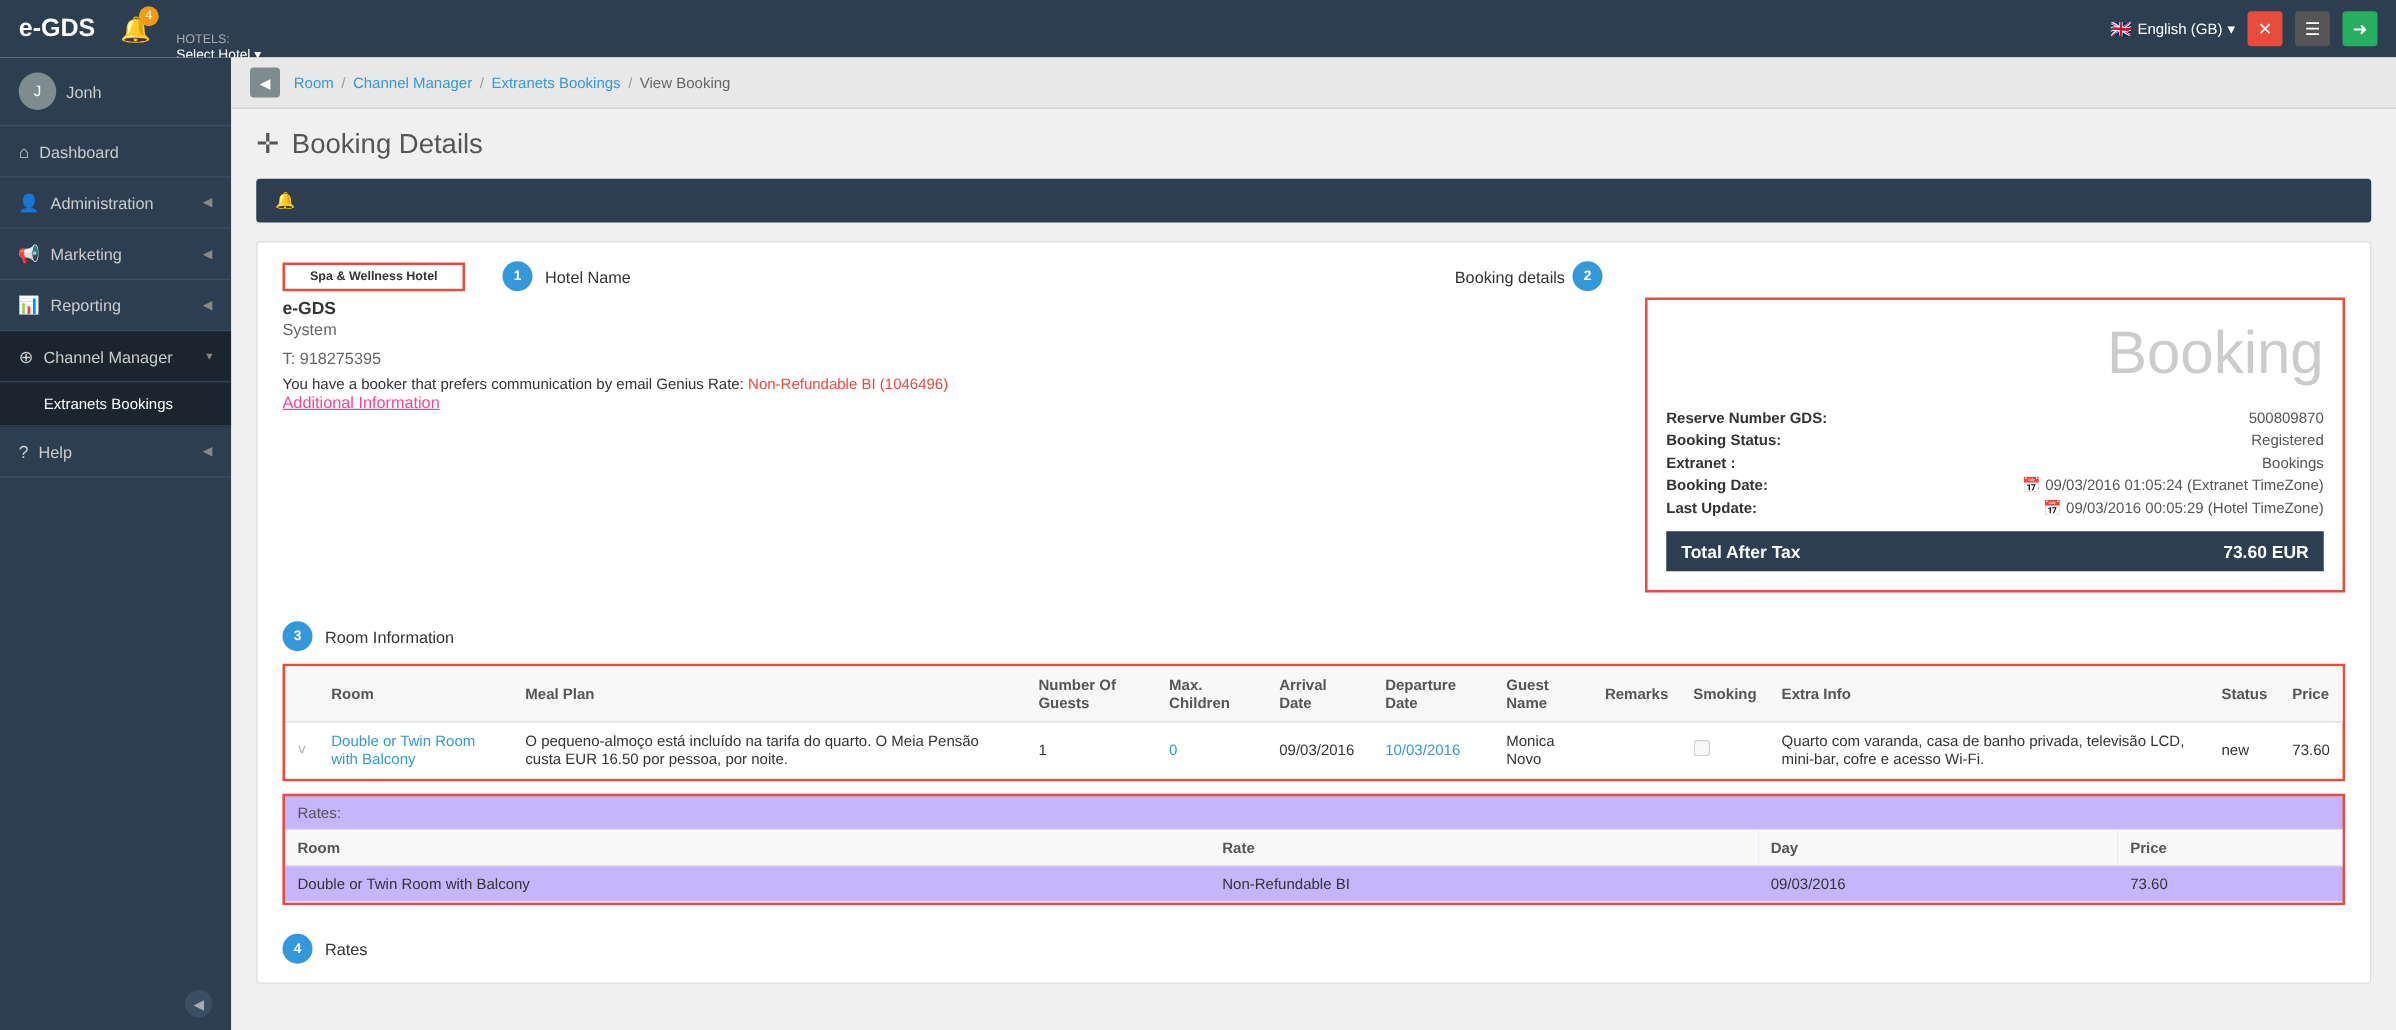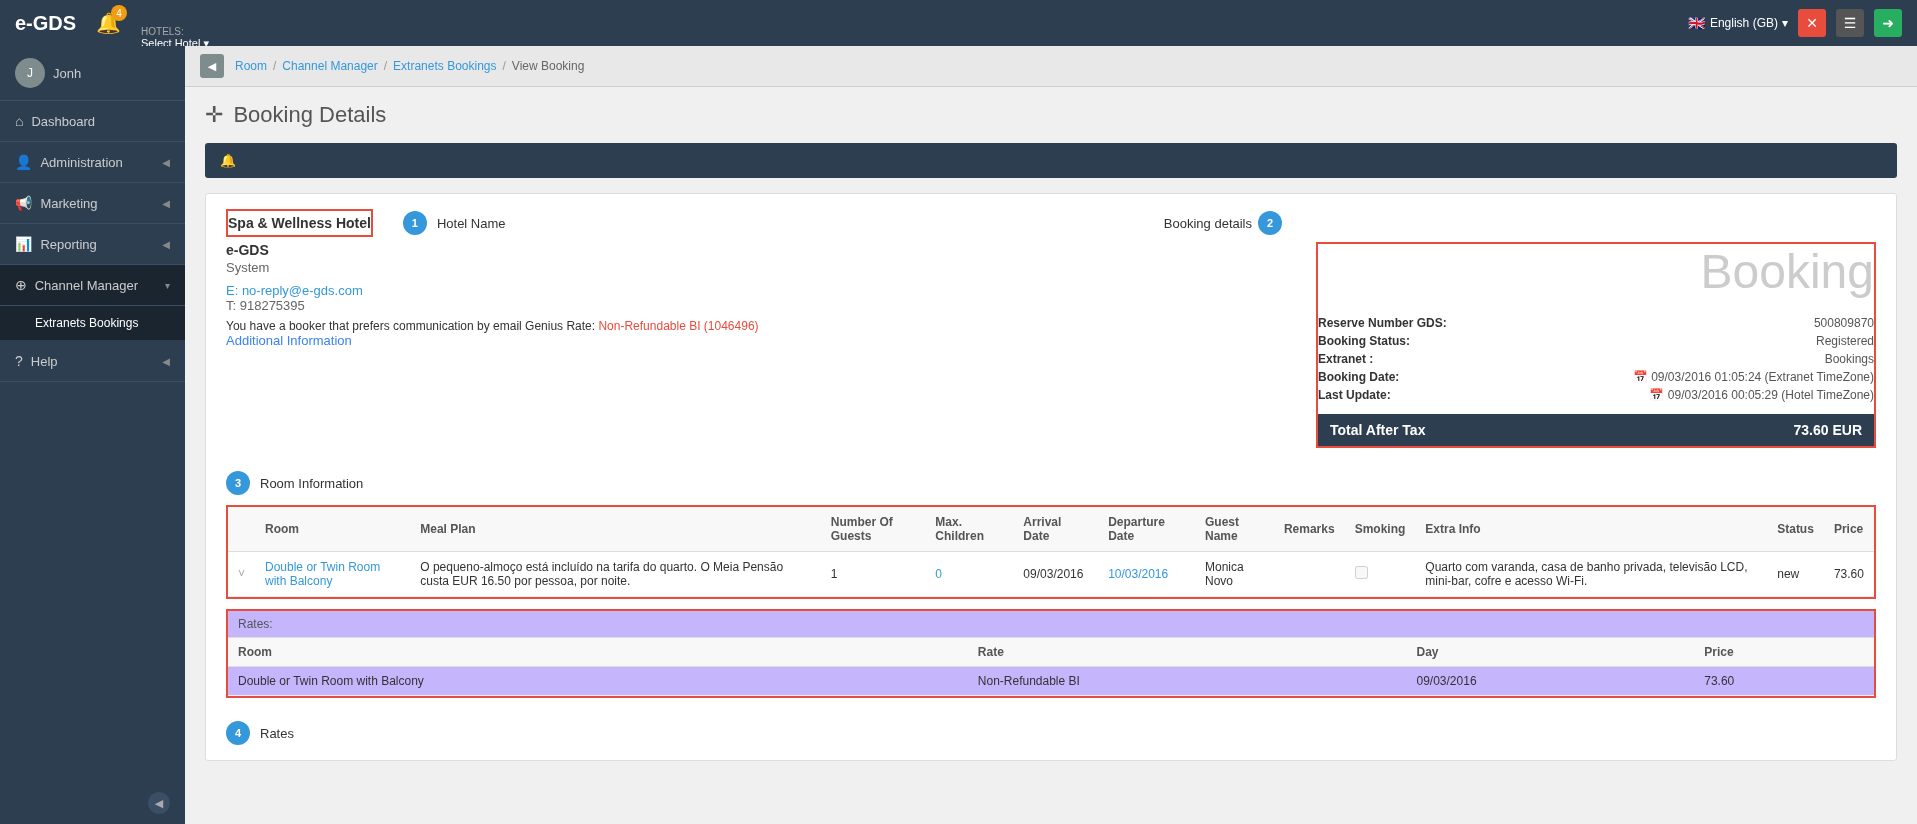--- a/index.html
+++ b/index.html
@@ -111,21 +111,21 @@
       margin-bottom: 15px; border-radius: 3px; display: flex; align-items: center; gap: 8px;
     }
 
     
     .booking-container { background: #fff; border: 1px solid #ddd; border-radius: 3px; }
 
     
     .booking-header { display: flex; gap: 0; padding: 0 20px 15px 20px; }
     .booking-sender { flex: 1; padding-right: 20px; }
     .booking-details-right {
-      width: 560px; border: 2px solid #e74c3c; 
+      width: 560px; border: 2px solid #e74c3c; padding: 15px;
       position: relative;
     }
     .booking-title-large {
       font-size: 48px; color: #ccc; font-weight: 300; text-align: right; margin-bottom: 15px;
     }
     .booking-info-table { width: 100%; font-size: 12px; }
     .booking-info-row { display: flex; justify-content: space-between; padding: 2px 0; }
     .booking-info-label { font-weight: bold; color: #333; }
     .booking-info-value { color: #555; text-align: right; }
     .total-after-tax {
@@ -133,21 +133,21 @@
       display: flex; justify-content: space-between; align-items: center;
       margin-top: 10px; font-size: 14px; font-weight: bold;
     }
 
     
     .sender-company { font-weight: bold; font-size: 14px; color: #333; margin-bottom: 2px; }
     .sender-subtitle { color: #666; margin-bottom: 8px; }
     .sender-email { color: #3498db; }
     .sender-phone { color: #666; }
     .sender-genius { color: #e74c3c; text-align: right; }
-    .sender-link { color: #3b82f6; cursor: pointer; }
+    .sender-link { color: #ec4899; cursor: pointer; text-decoration: underline; }
 
     
     .booking-table-wrap { border: 2px solid #e74c3c; margin: 5px 20px 10px 20px; }
     .booking-table { width: 100%; border-collapse: collapse; font-size: 12px; }
     .booking-table th {
       background: #f8f8f8; border-bottom: 1px solid #ddd; padding: 8px 10px;
       text-align: left; font-weight: bold; color: #555; vertical-align: middle;
     }
     .booking-table td {
       padding: 8px 10px; border-bottom: 1px solid #eee; vertical-align: middle;
@@ -283,40 +283,39 @@
         <span>Booking Details</span>
       </div>
 
       <div class="alert-bar">
         <span>🔔</span>
       </div>
 
       <div class="booking-container">
 
         <div style="padding: 15px 20px 5px 20px; display: flex; align-items: center; gap: 30px;">
-          <div style="border: 2px solid #e74c3c; padding: 4px 0; font-weight: bold; font-size: 14px; display: inline-block;">
+          <div style="border: 2px solid #e74c3c; padding: 4px 20px; font-weight: bold; font-size: 10px; display: inline-block;">
             <span>Spa &amp; Wellness Hotel</span>
           </div>
           <div style="display: flex; align-items: center; gap: 6px;">
             <span class="tooltip-bubble">1</span>
             <span>Hotel Name</span>
           </div>
           <div style="flex:1;"></div>
           <div style="display: flex; align-items: center; gap: 6px;">
             <span>Booking details</span>
             <span class="tooltip-bubble">2</span>
           </div>
           <div style="width: 560px;"></div>
         </div>
 
         <div class="booking-header">
           <div class="booking-sender">
             <div class="sender-company">e-GDS</div>
             <div class="sender-subtitle">System</div>
-            <div class="sender-email">E: no-reply@e-gds.com</div>
             <div class="sender-phone">T: 918275395</div>
             <div style="font-size:12px; margin-top:6px;">
               <span>You have a booker that prefers communication by email Genius Rate:</span>
               <span class="sender-genius">Non-Refundable BI (1046496)</span>
             </div>
             <div class="sender-link">Additional Information</div>
           </div>
 
           <div class="booking-details-right">
             <div class="booking-title-large">Booking</div>

